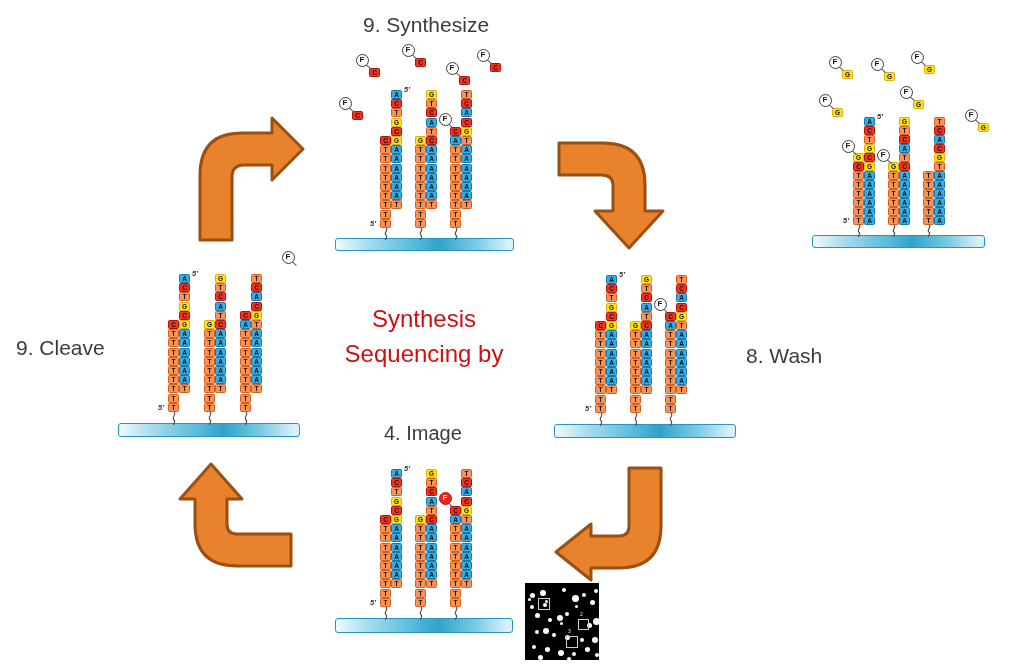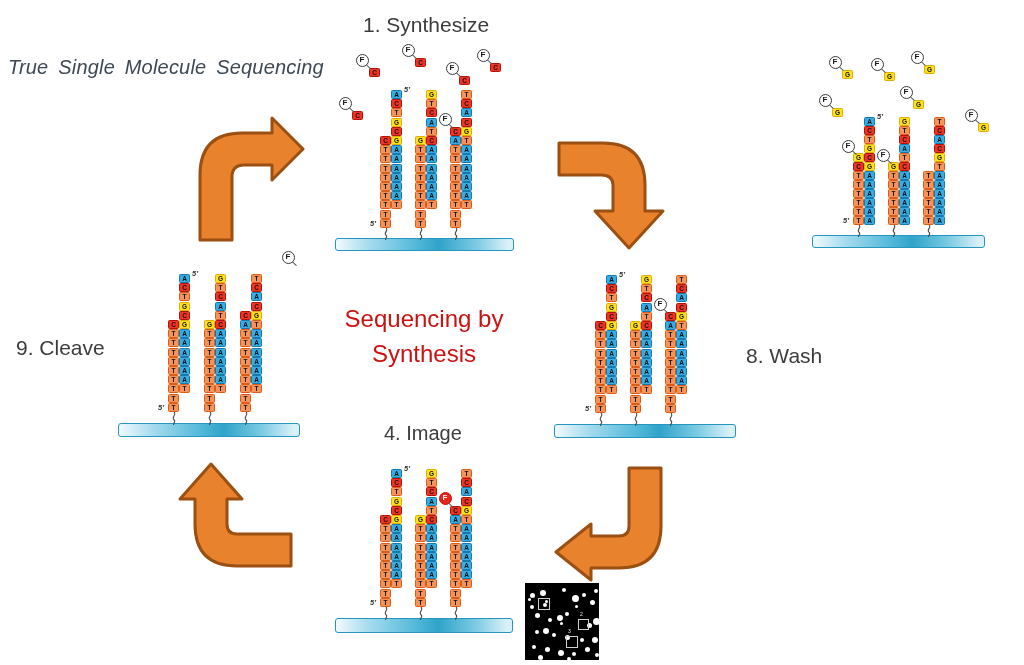--- a/index.html
+++ b/index.html
@@ -37,30 +37,29 @@
   .micro{position:absolute;background:#000;}
   .dot{position:absolute;border-radius:50%;background:#fff;filter:blur(.4px);}
   .mbox{position:absolute;border:1px solid #cfcfcf;}
   .mlab{position:absolute;color:#e8e8e8;font-size:5px;line-height:5px;}
 </style>
 </head>
 <body>
 
 <div class="stage">
 
-  <div class="main-title">True Single Molecule Sequencing</div>
-
-  <div class="step-label" style="left:363px;top:13px">1. Synthesize</div>
+
+  <div class="step-label" style="left:363px;top:13px">9. Synthesize</div>
   <div class="step-label" style="left:746px;top:344px">8. Wash</div>
   <div class="step-label" style="left:384px;top:422px;font-size:20px">4. Image</div>
   <div class="step-label" style="left:16px;top:336px">9. Cleave</div>
 
   <div class="center-title" style="color: rgb(204, 17, 17);">
+    <div>Synthesis</div>
     <div>Sequencing by</div>
-    <div>Synthesis</div>
   </div>
 
   <svg class="arrows cycle-arrow" width="1024" height="665" viewBox="0 0 1024 665">
     <path d="M200,240 L200,175 Q200,133 242,133 L272,133 L272,118 L303,149 L272,180 L272,165 L244,165 Q232,165 232,177 L232,240 Z" fill="#E8822D"></path>
     <path d="M559,143 L603,143 Q645,143 645,185 L645,211 L663,211 L629,248 L595,211 L613,211 L613,185 Q613,175 601,175 L559,175 Z" fill="#E8822D"></path>
     <path d="M661,468 L661,526 Q661,568 619,568 L591,568 L591,580 L556,552 L591,524 L591,536 L619,536 Q629,536 629,526 L629,468 Z" fill="#E8822D"></path>
     <path d="M291,566 L237,566 Q195,566 195,524 L195,499 L180,499 L211,464 L242,499 L227,499 L227,524 Q227,534 237,534 L291,534 Z" fill="#E8822D"></path>
   </svg>
 
   <div id="diagram-root">

